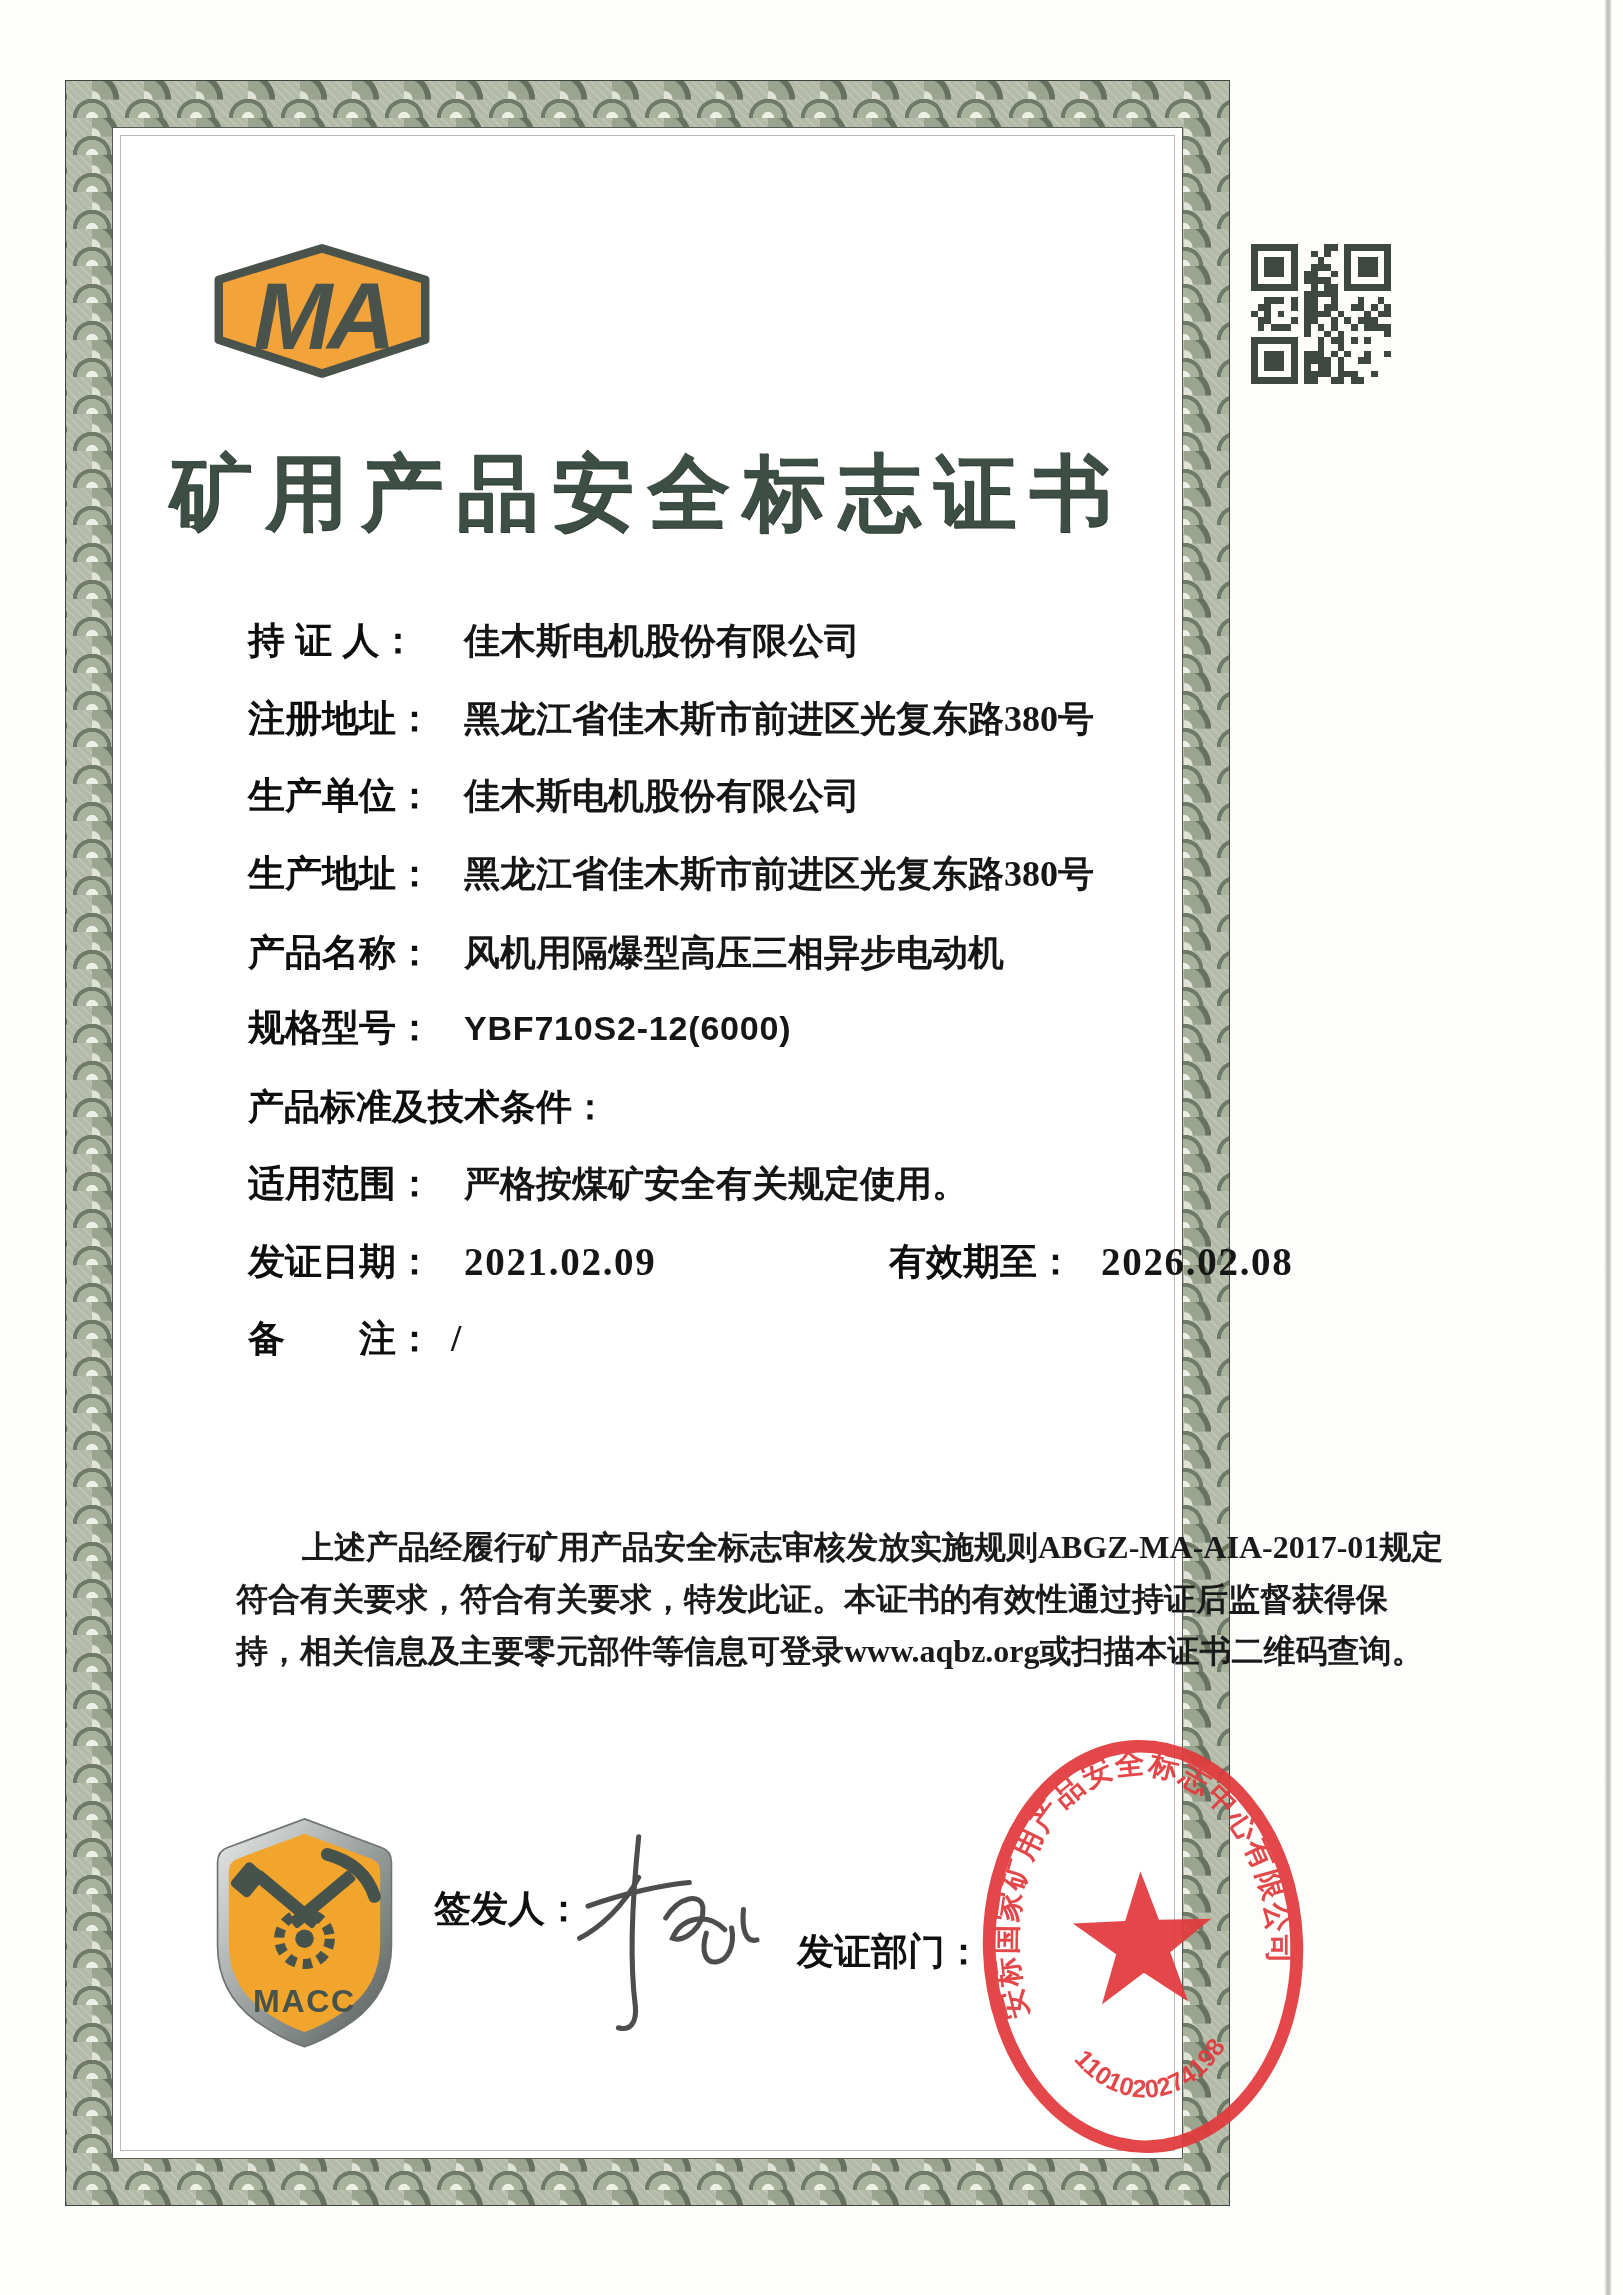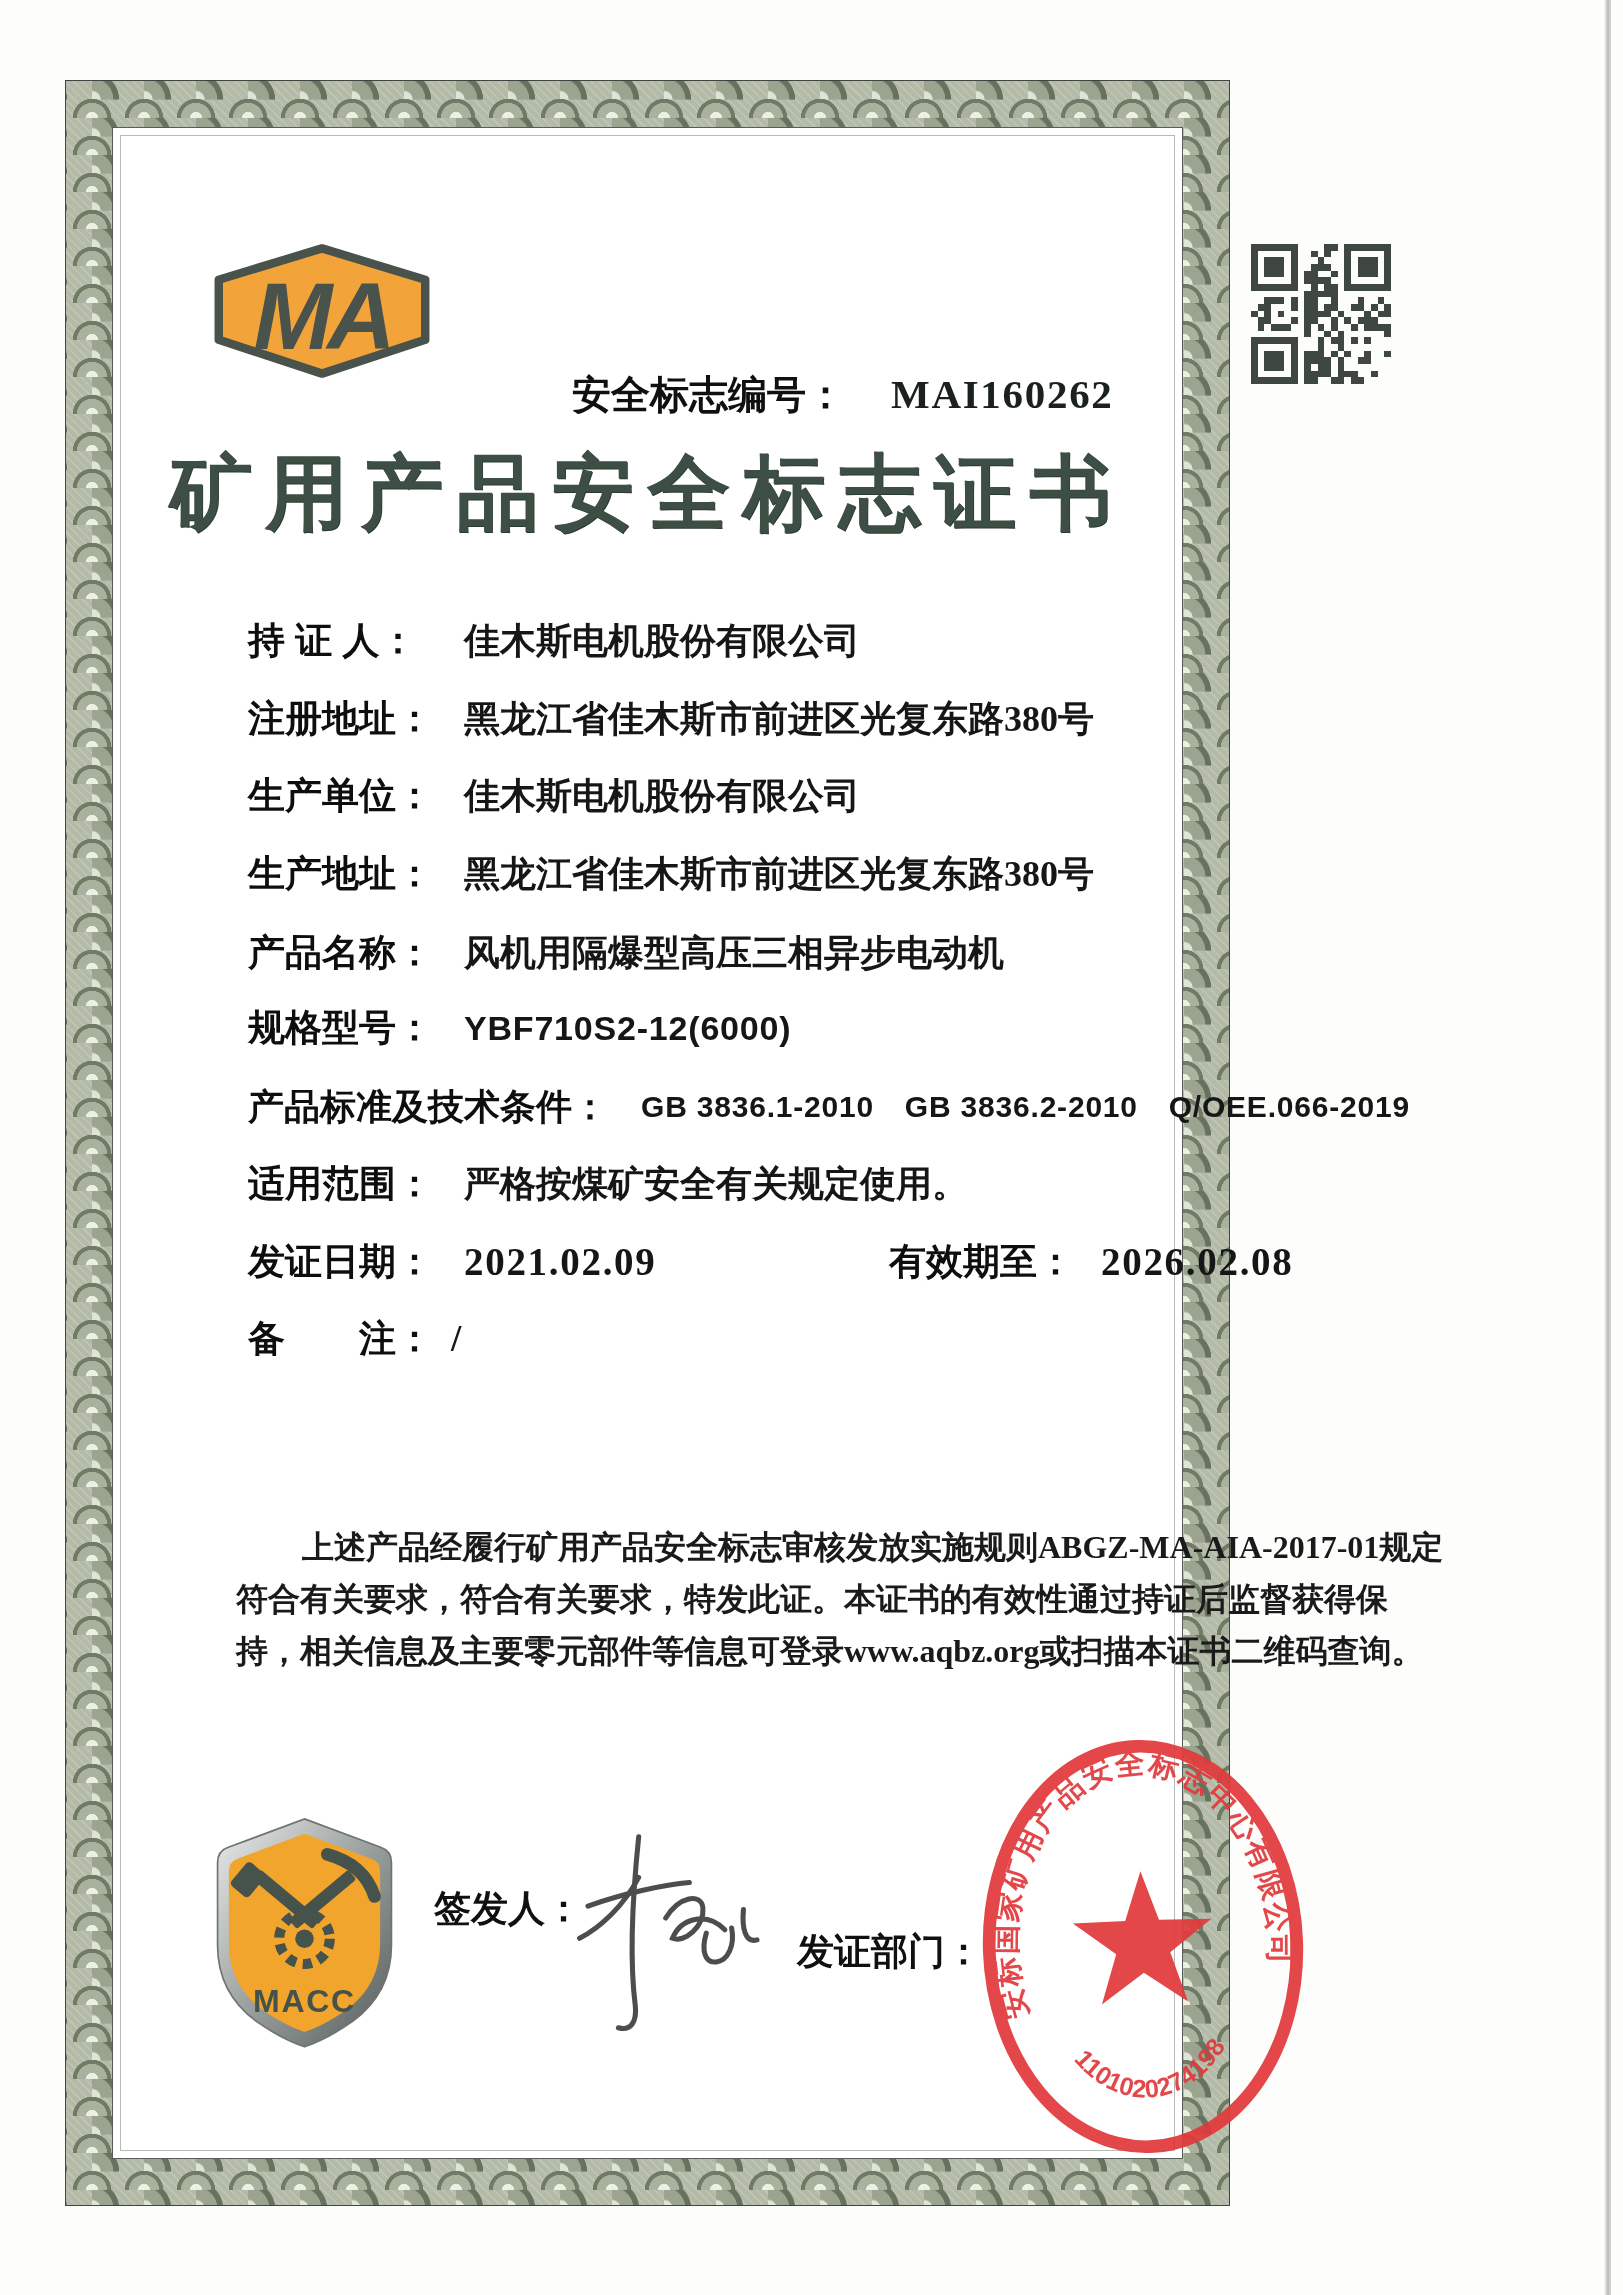--- a/index.html
+++ b/index.html
@@ -75,23 +75,20 @@
 
     <div class="content">
 
       <div class="ma-logo">
         <svg viewBox="0 0 260 158" width="220" height="134">
           <polygon points="130,5 252,42 252,113 130,153 8,113 8,42" fill="#f2a43b" stroke="#4a524c" stroke-width="10" stroke-linejoin="round"></polygon>
           <text x="130" y="124" text-anchor="middle" font-family="Liberation Sans, sans-serif" font-size="112" font-weight="bold" font-style="italic" letter-spacing="-6" fill="#4a524c">MA</text>
         </svg>
       </div>
 
-      <div class="mark-line">
-        <span class="mark-label">安全标志编号：</span><span class="mark-number">MAI160262</span>
-      </div>
 
       <div class="qr">
         <svg id="qr-svg" viewBox="0 0 21 21" width="140" height="140" shape-rendering="crispEdges">
             <rect x="0" y="0" width="7" height="1" fill="#3e4742"></rect>
             <rect x="0" y="6" width="7" height="1" fill="#3e4742"></rect>
             <rect x="0" y="0" width="1" height="7" fill="#3e4742"></rect>
             <rect x="6" y="0" width="1" height="7" fill="#3e4742"></rect>
             <rect x="2" y="2" width="3" height="3" fill="#3e4742"></rect>
             <rect x="14" y="0" width="7" height="1" fill="#3e4742"></rect>
             <rect x="14" y="6" width="7" height="1" fill="#3e4742"></rect>
@@ -246,21 +243,20 @@
       <div class="row" style="top:844px">
         <span class="flabel">产品名称：</span>
         <span class="fvalue">风机用隔爆型高压三相异步电动机</span>
       </div>
       <div class="row" style="top:919px">
         <span class="flabel">规格型号：</span>
         <span class="fvalue model">YBF710S2-12(6000)</span>
       </div>
       <div class="row row-std" style="top:998px">
         <span class="flabel">产品标准及技术条件：</span>
-        <span class="fvalue">GB 3836.1-2010　GB 3836.2-2010　Q/OEE.066-2019</span>
       </div>
       <div class="row" style="top:1075px">
         <span class="flabel">适用范围：</span>
         <span class="fvalue">严格按煤矿安全有关规定使用。</span>
       </div>
       <div class="row" style="top:1153px">
         <span class="flabel">发证日期：</span>
         <span class="fvalue date">2021.02.09</span>
         <span class="flabel second">有效期至：</span>
         <span class="fvalue date2">2026.02.08</span>

